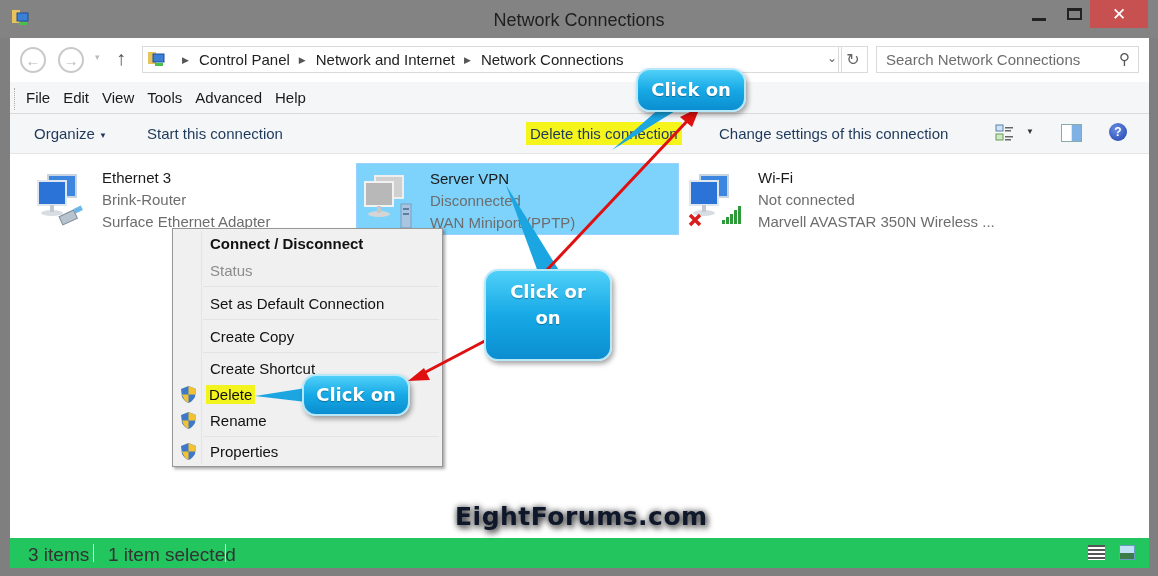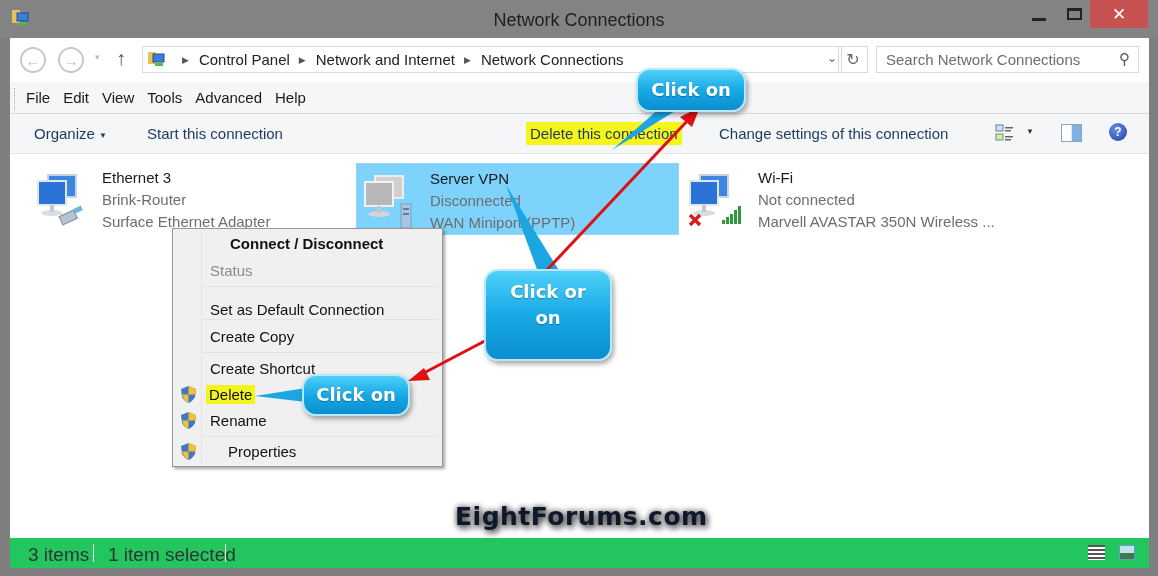--- a/index.html
+++ b/index.html
@@ -234,24 +234,24 @@
     <span class="status-sep1"></span>
     <span class="status-sel">1 item selected</span>
     <span class="status-sep2"></span>
     <span class="sb-details"></span>
     <span class="sb-large"></span>
   </div>
 </div>
 
 <div class="ctx-menu">
   <div class="ctx-gutter"></div>
-  <div class="ctx-item ctx-bold" style="top:6px;margin-left:20px;">Connect / Disconnect</div>
+  <div class="ctx-item ctx-bold" style="top:6px;">Connect / Disconnect</div>
   <div class="ctx-item ctx-disabled" style="top:33px;">Status</div>
   <div class="ctx-sep" style="top:57px;"></div>
-  <div class="ctx-item" style="top:66px;margin-top:6px;">Set as Default Connection</div>
+  <div class="ctx-item" style="top:66px;">Set as Default Connection</div>
   <div class="ctx-sep" style="top:90px;"></div>
   <div class="ctx-item" style="top:99px;">Create Copy</div>
   <div class="ctx-sep" style="top:123px;"></div>
   <div class="ctx-item" style="top:131px;">Create Shortcut</div>
   <svg class="shield" style="top:156px;" viewBox="0 0 17 19">
     <path d="M8.5 1 L16 4 L15 12 Q12 17 8.5 18 Q5 17 2 12 L1 4 Z" fill="#3f78c8"></path>
     <path d="M8.5 1 L16 4 L15.5 9.5 L8.5 9.5 Z" fill="#f2c230"></path>
     <path d="M8.5 9.5 L2 9.5 Q4 16 8.5 18 Z" fill="#f2c230"></path>
   </svg>
   <div class="ctx-item" style="top:157px;"><span class="ctx-hl">Delete</span></div>
@@ -260,21 +260,21 @@
     <path d="M8.5 1 L16 4 L15.5 9.5 L8.5 9.5 Z" fill="#f2c230"></path>
     <path d="M8.5 9.5 L2 9.5 Q4 16 8.5 18 Z" fill="#f2c230"></path>
   </svg>
   <div class="ctx-item" style="top:183px;">Rename</div>
   <div class="ctx-sep" style="top:207px;"></div>
   <svg class="shield" style="top:213px;" viewBox="0 0 17 19">
     <path d="M8.5 1 L16 4 L15 12 Q12 17 8.5 18 Q5 17 2 12 L1 4 Z" fill="#3f78c8"></path>
     <path d="M8.5 1 L16 4 L15.5 9.5 L8.5 9.5 Z" fill="#f2c230"></path>
     <path d="M8.5 9.5 L2 9.5 Q4 16 8.5 18 Z" fill="#f2c230"></path>
   </svg>
-  <div class="ctx-item" style="top:214px;margin-left:18px;">Properties</div>
+  <div class="ctx-item" style="top:214px;">Properties</div>
 </div>
 
 <svg class="overlay-svg" viewBox="0 0 1158 576">
 
   <polygon points="660,108 680,108 612,150" fill="#1ba6e2"></polygon>
   <polygon points="538,272 560,272 506,185" fill="#1ba6e2"></polygon>
   <polygon points="306,388 306,402 255,396" fill="#1ba6e2"></polygon>
 
   <line x1="545" y1="272" x2="690" y2="118" stroke="#e01010" stroke-width="3"></line>
   <polygon points="700,107 680,117 692,127" fill="#e01010"></polygon>

